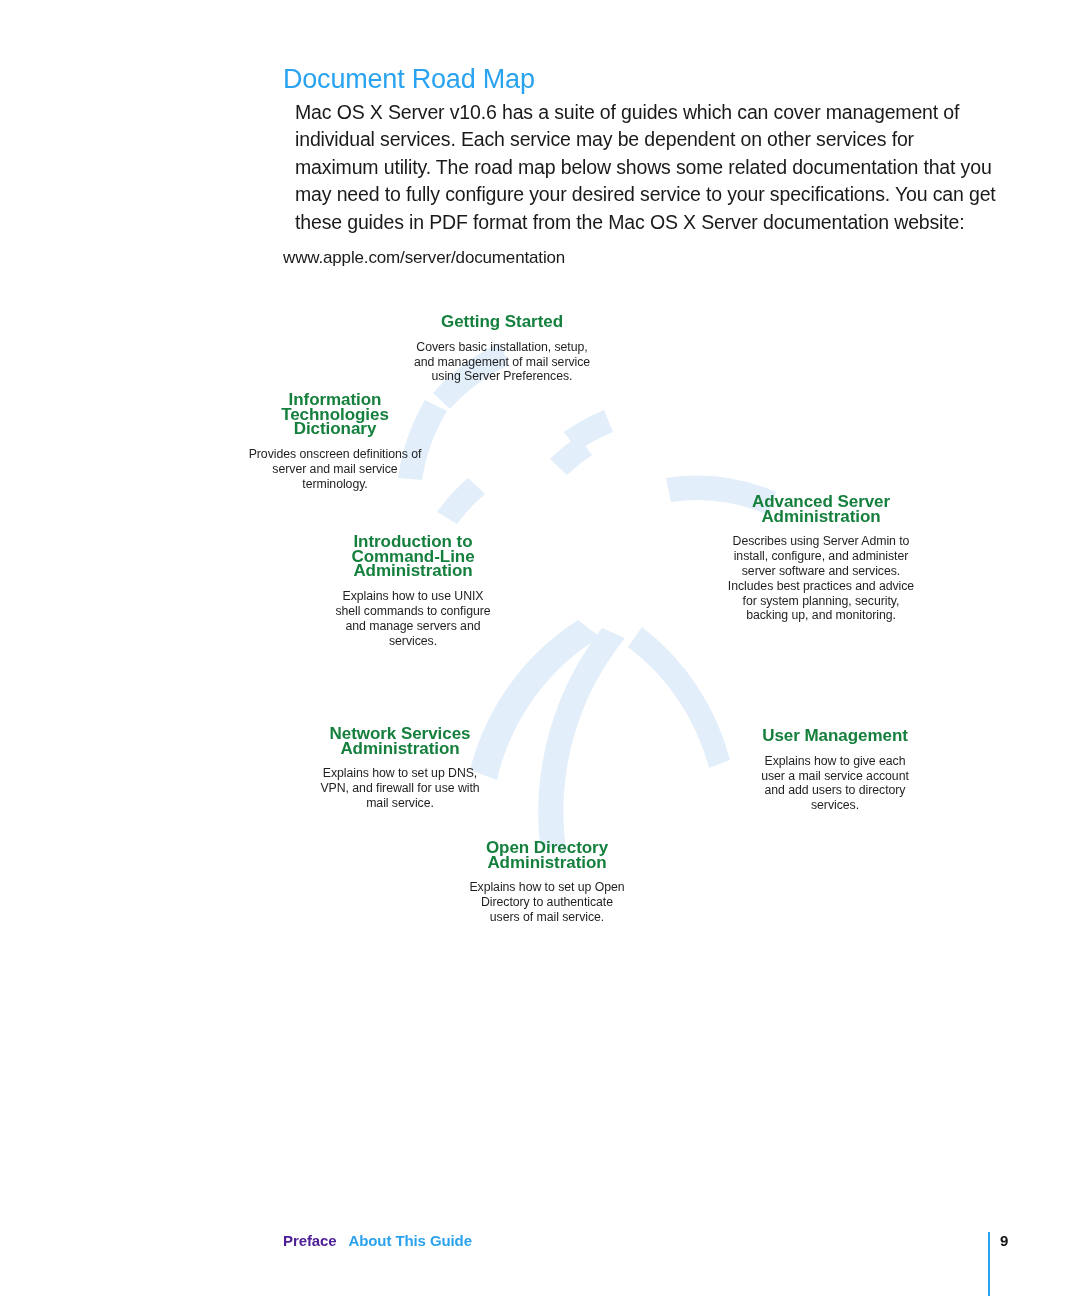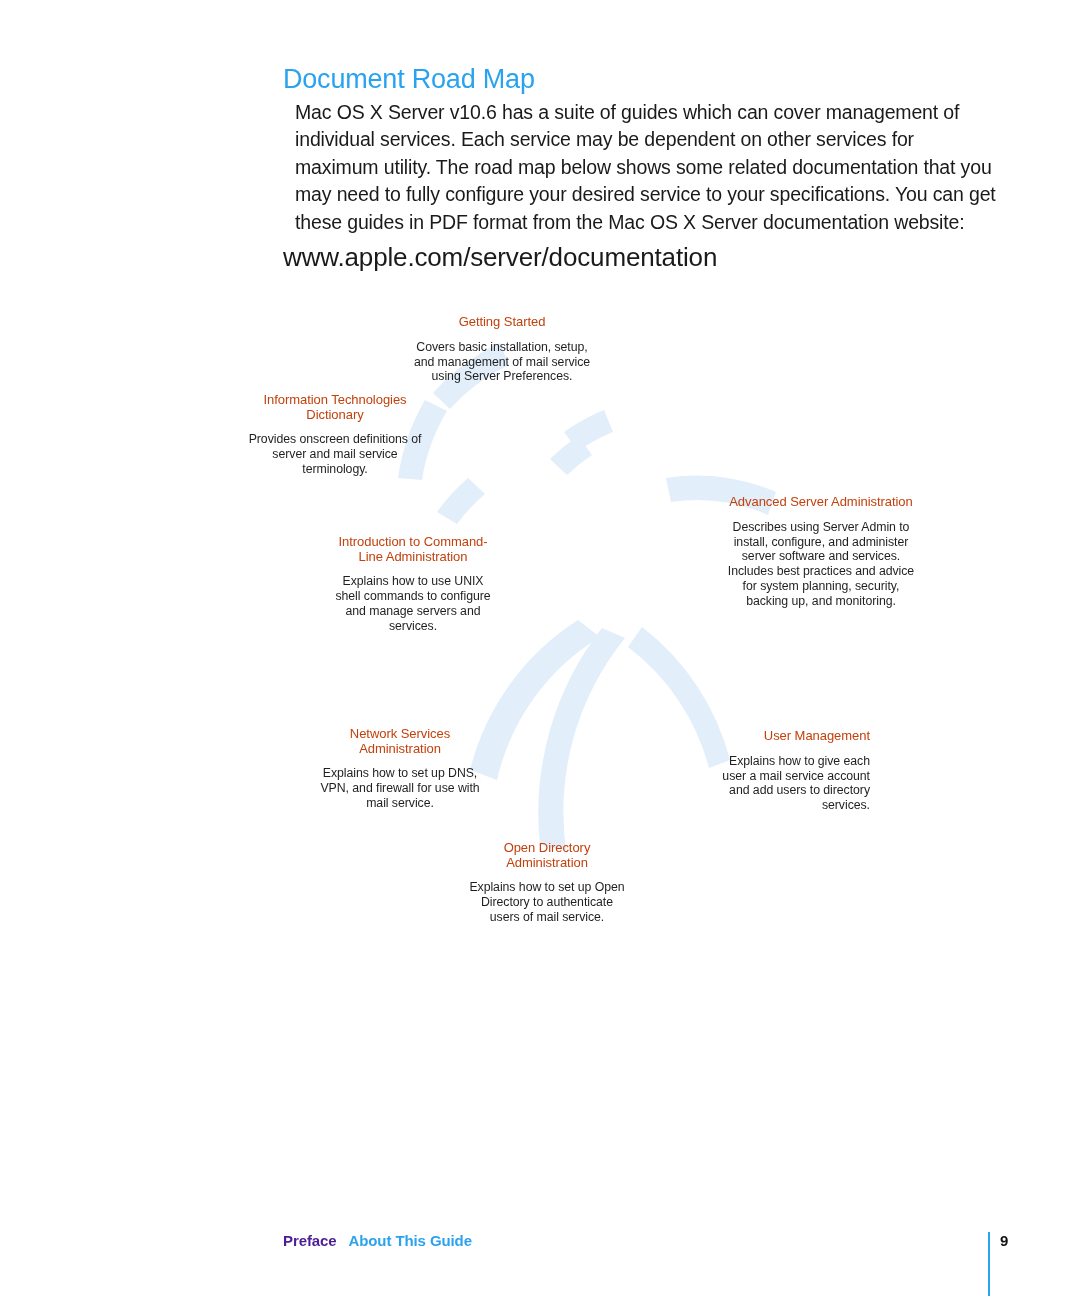--- a/index.html
+++ b/index.html
@@ -18,46 +18,46 @@
     color:#29a3ef; white-space:nowrap;
   }
   .intro {
     position:absolute; left:283px; top:99px; width:706px;
     font-size:19.5px; line-height:27.4px; color:#1a1a1a;
     letter-spacing:-0.15px;
     margin-left:12px;
   }
   .url {
     position:absolute; left:283px; top:244px;
-    font-size:26px; line-height:27px; color:#1a1a1a;
+    font-size:17px; line-height:27px; color:#1a1a1a;
     letter-spacing:-0.15px; white-space:nowrap;
   }
 
   
   .diagram { position:absolute; left:0; top:0; width:1080px; height:1000px; }
   .arcs { position:absolute; left:0; top:0; width:1080px; height:1000px; }
 
   .node { position:absolute; text-align:center; }
   .node .node-title {
-    font-size:13px; font-weight:normal; line-height:14.7px;
-    color:#c2410c; letter-spacing:-0.05px;
+    font-size:17px; font-weight:bold; line-height:14.7px;
+    color:#15803d; letter-spacing:-0.05px;
   }
   .node .node-desc {
     font-size:12.3px; line-height:14.8px; color:#1f1f1f;
     letter-spacing:-0.05px; margin-top:10px;
   }
 
   
   #node-getting-started   { left:412px; top:315px;  width:180px; }
   #node-it-dictionary     { left:245px; top:393px;  width:180px; }
   #node-mail-server       { left:533px; top:500px;  width:170px; }
   #node-advanced-server   { left:727px; top:495px;  width:188px; }
   #node-command-line      { left:329px; top:535px;  width:168px; }
   #node-network-services   { left:320px; top:727px;  width:160px; }
-  #node-user-management   { left:712px; top:729px;  width:158px;text-align:right; }
+  #node-user-management   { left:756px; top:729px;  width:158px; }
   #node-open-directory    { left:465px; top:841px;  width:164px; }
 
   
   .footer {
     position:absolute; left:283px; top:1232px;
     font-size:15px; letter-spacing:-0.1px; white-space:nowrap;
   }
   .footer .f-preface { font-weight:bold; color:#4c1d95; }
   .footer .f-section { color:#2ba2ee; margin-left:12px;font-weight:bold; }
   .footer-rule {

